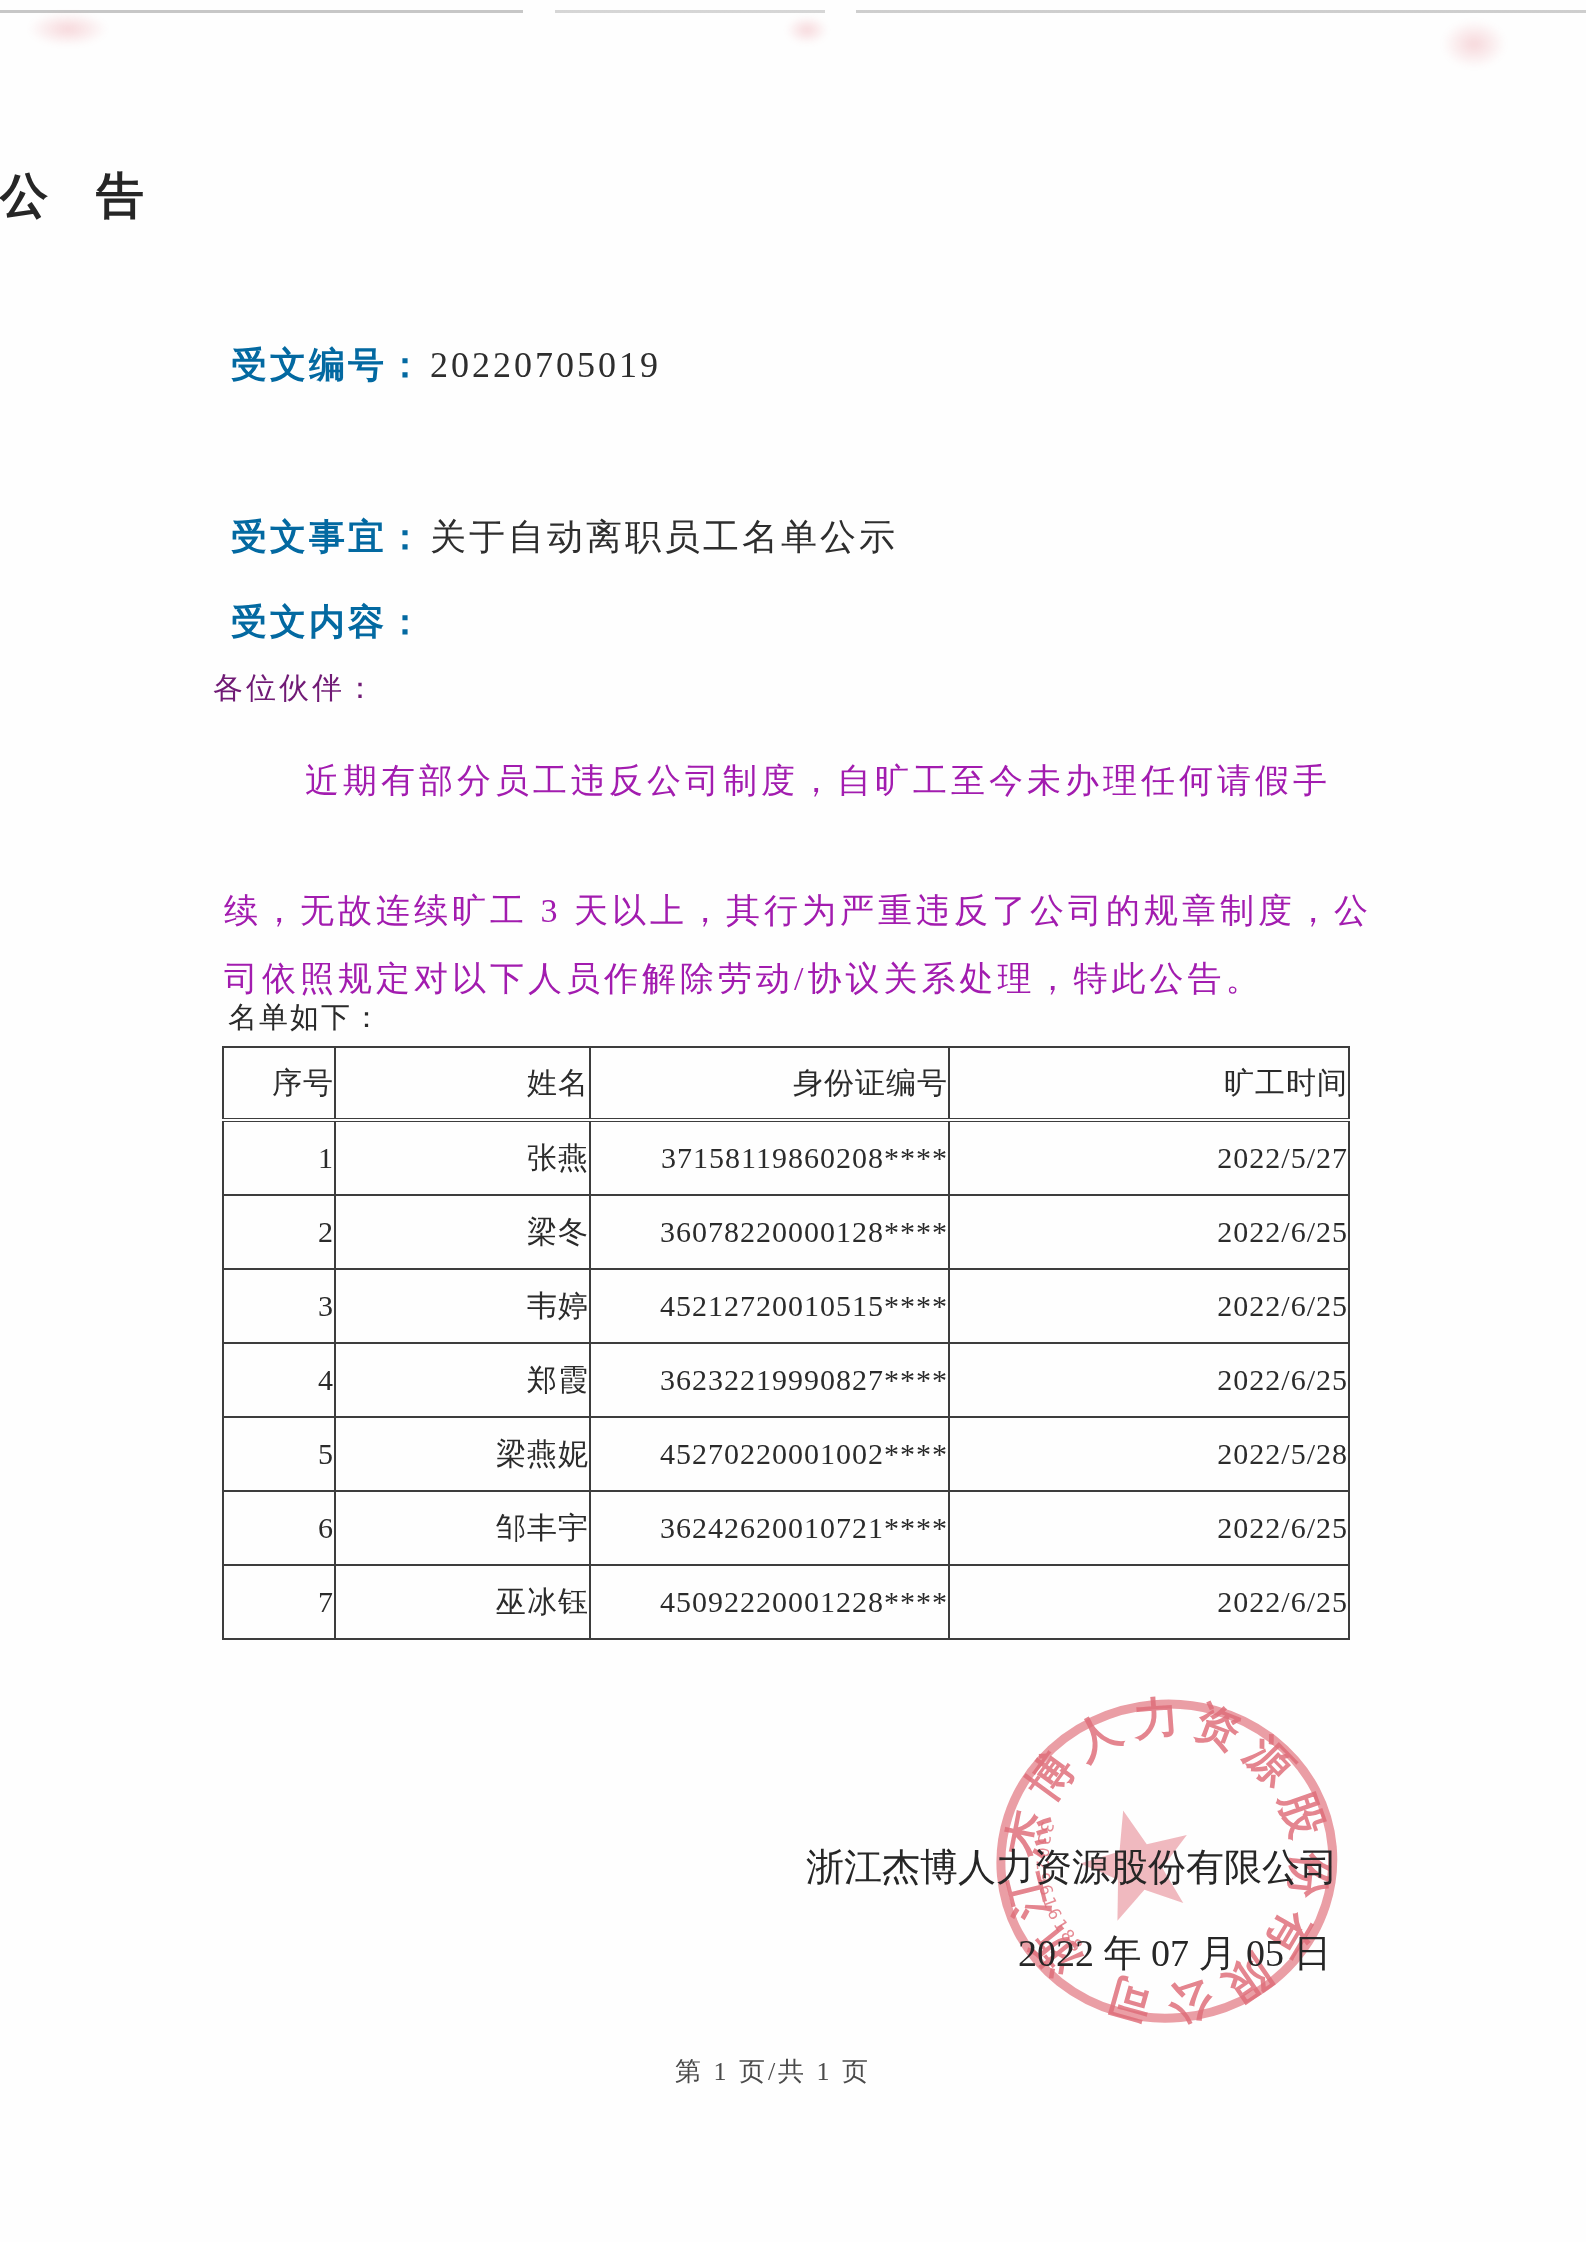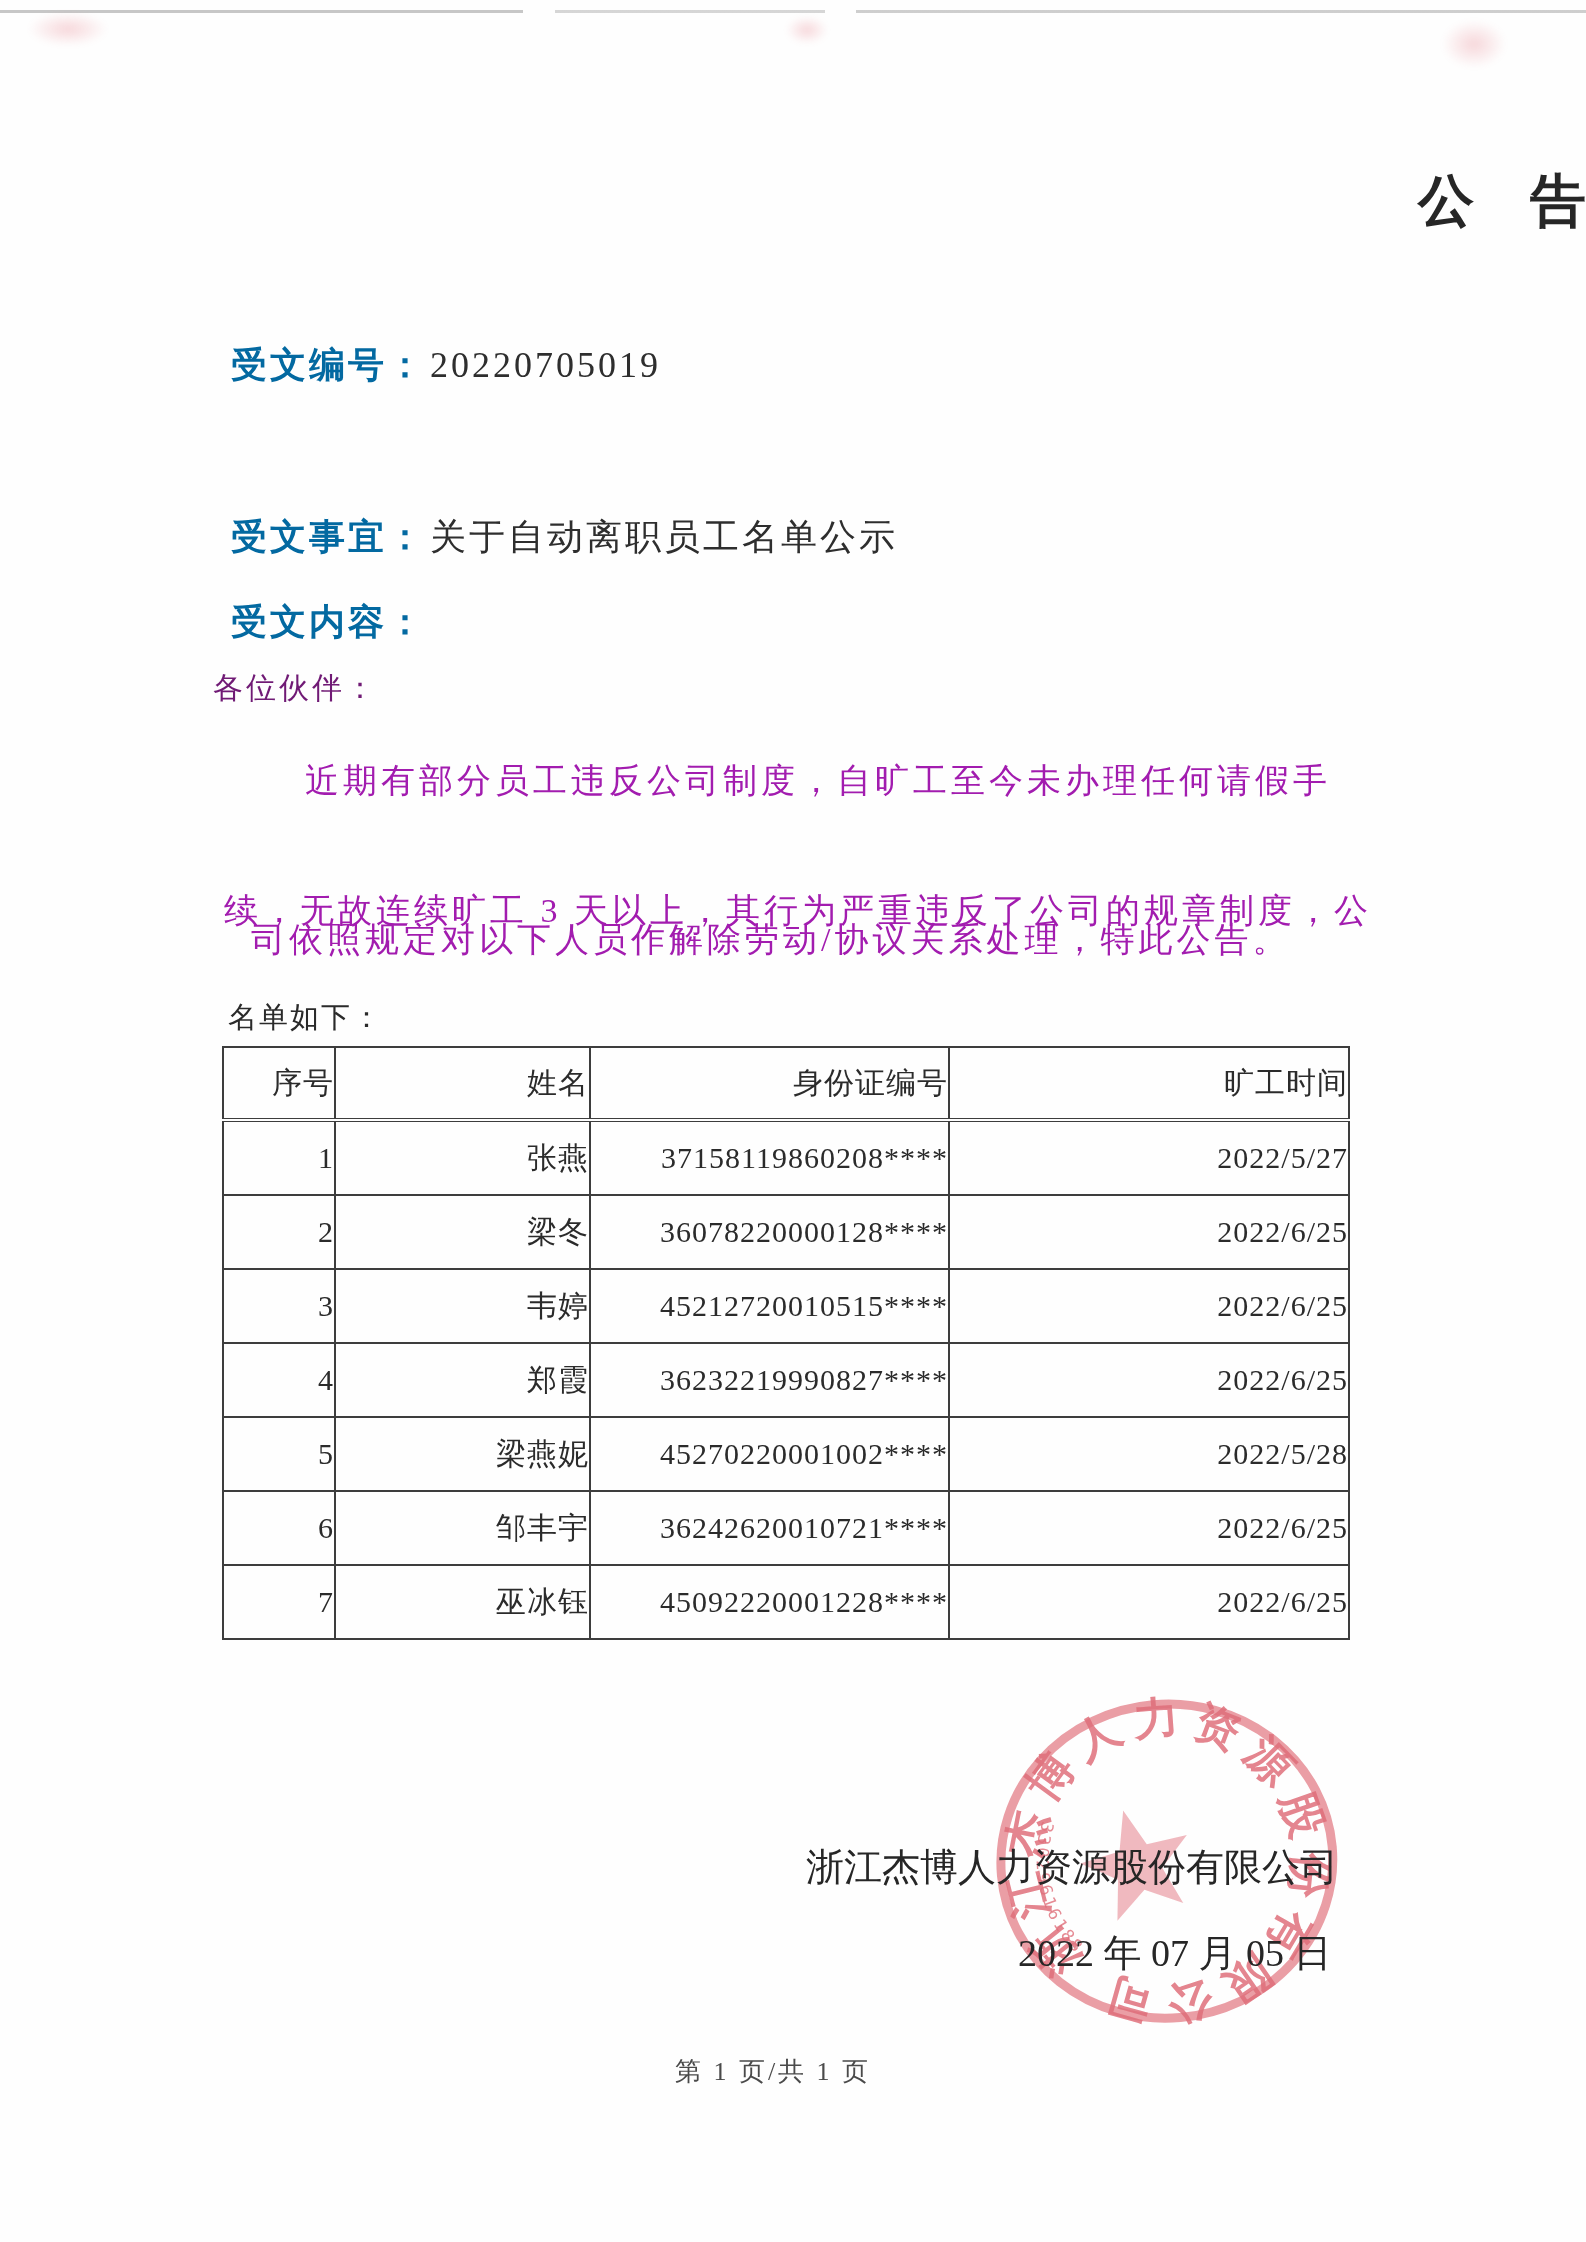--- a/index.html
+++ b/index.html
@@ -8,33 +8,33 @@
     font-family:"Liberation Serif","DejaVu Serif",serif;color:#2e2e2e;
   }
   
   .scan-top-line{position:absolute;left:0;top:10px;width:1586px;height:3px;opacity:.55;
     background:linear-gradient(to right,#9a9a9a 0 33%,rgba(0,0,0,0) 33% 35%,#b5b5b5 35% 52%,rgba(0,0,0,0) 52% 54%,#a7a7a7 54% 100%);}
   .red-mark{position:absolute;border-radius:50%;filter:blur(3px);opacity:.28;background:radial-gradient(closest-side,#e4737f,rgba(228,115,127,0));}
   .m1{left:28px;top:12px;width:80px;height:34px;}
   .m2{left:786px;top:16px;width:42px;height:28px;}
   .m3{left:1442px;top:20px;width:64px;height:48px;}
   
-  .title{position:absolute;left:0;top:164px;width:1586px;text-align:right;
-    font-size:56px;font-weight:700;color:#262626;}
+  .title{position:absolute;left:0;top:164px;width:1586px;text-align:left;
+    font-size:48px;font-weight:700;color:#262626;}
   
   .meta-row{position:absolute;left:231px;font-size:36px;letter-spacing:3px;white-space:nowrap;}
   .meta-label{font-weight:700;color:#0369a1;display:inline-block;min-width:186px;}
   .meta-value{color:#2e2e2e;margin-left:4px;}
   .meta-1{top:341px;} .meta-2{top:427px;} .meta-3{top:513px;} .meta-4{top:598px;}
   .salutation{position:absolute;left:213px;top:668px;font-size:30px;letter-spacing:3px;color:#701a75;}
   
   .body-line{position:absolute;font-size:34px;letter-spacing:4px;color:#a21caf;white-space:nowrap;}
   .bl-1{left:305px;top:758px;}
   .bl-2{left:224px;top:888px;}
-  .bl-3{left:224px;top:917px;margin-left:27px;}
+  .bl-3{left:224px;top:956px;}
   .list-label{position:absolute;left:228px;top:998px;font-size:29px;letter-spacing:2px;color:#2a2a2a;}
   
   .roster{position:absolute;left:222px;top:1046px;width:1126px;border-collapse:collapse;table-layout:fixed;}
   .roster td,.roster th{border:2px solid #3d3d3d;text-align:right;vertical-align:middle;
     font-size:30px;font-weight:400;color:#2b2b2b;letter-spacing:1px;padding:0;}
   .roster th{height:70px;border-bottom:4px double #3d3d3d;}
   .roster td{height:72px;}
   
   .company{position:absolute;left:806px;top:1842px;font-size:38px;color:#262626;letter-spacing:0px;z-index:3;white-space:nowrap;}
   .sign-date{position:absolute;left:1018px;top:1928px;font-size:38px;color:#262626;z-index:3;white-space:nowrap;}

